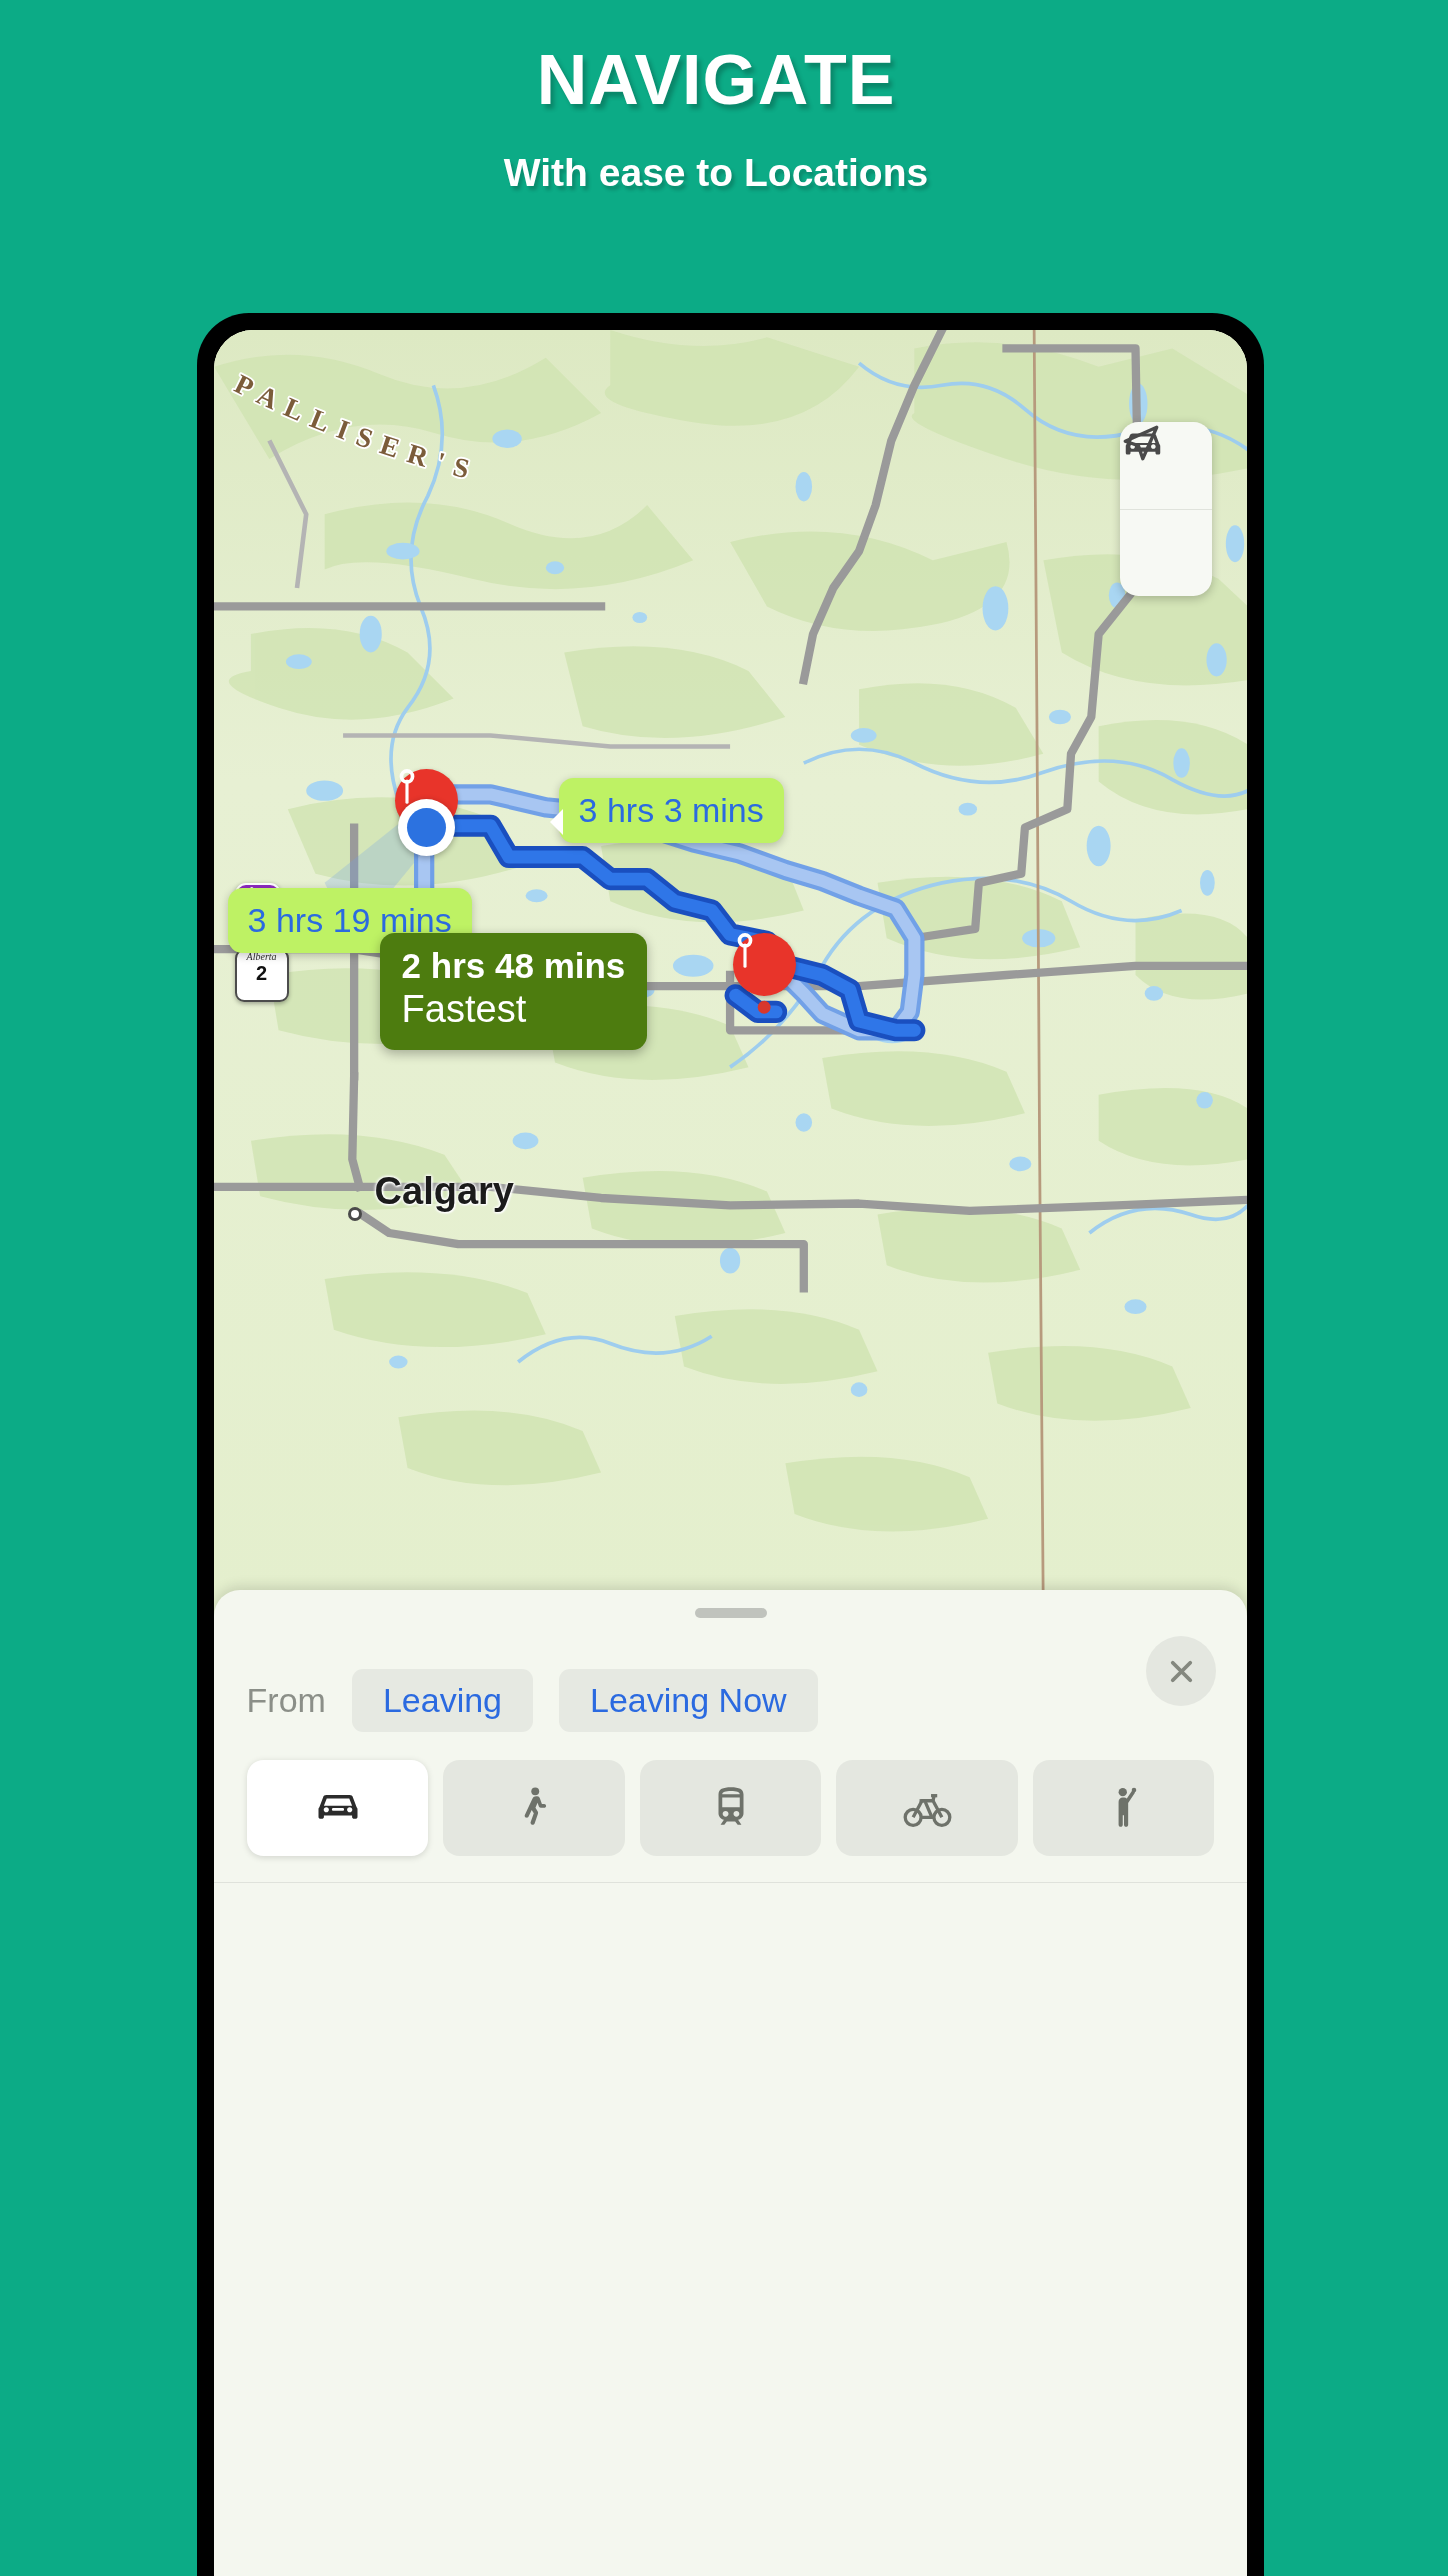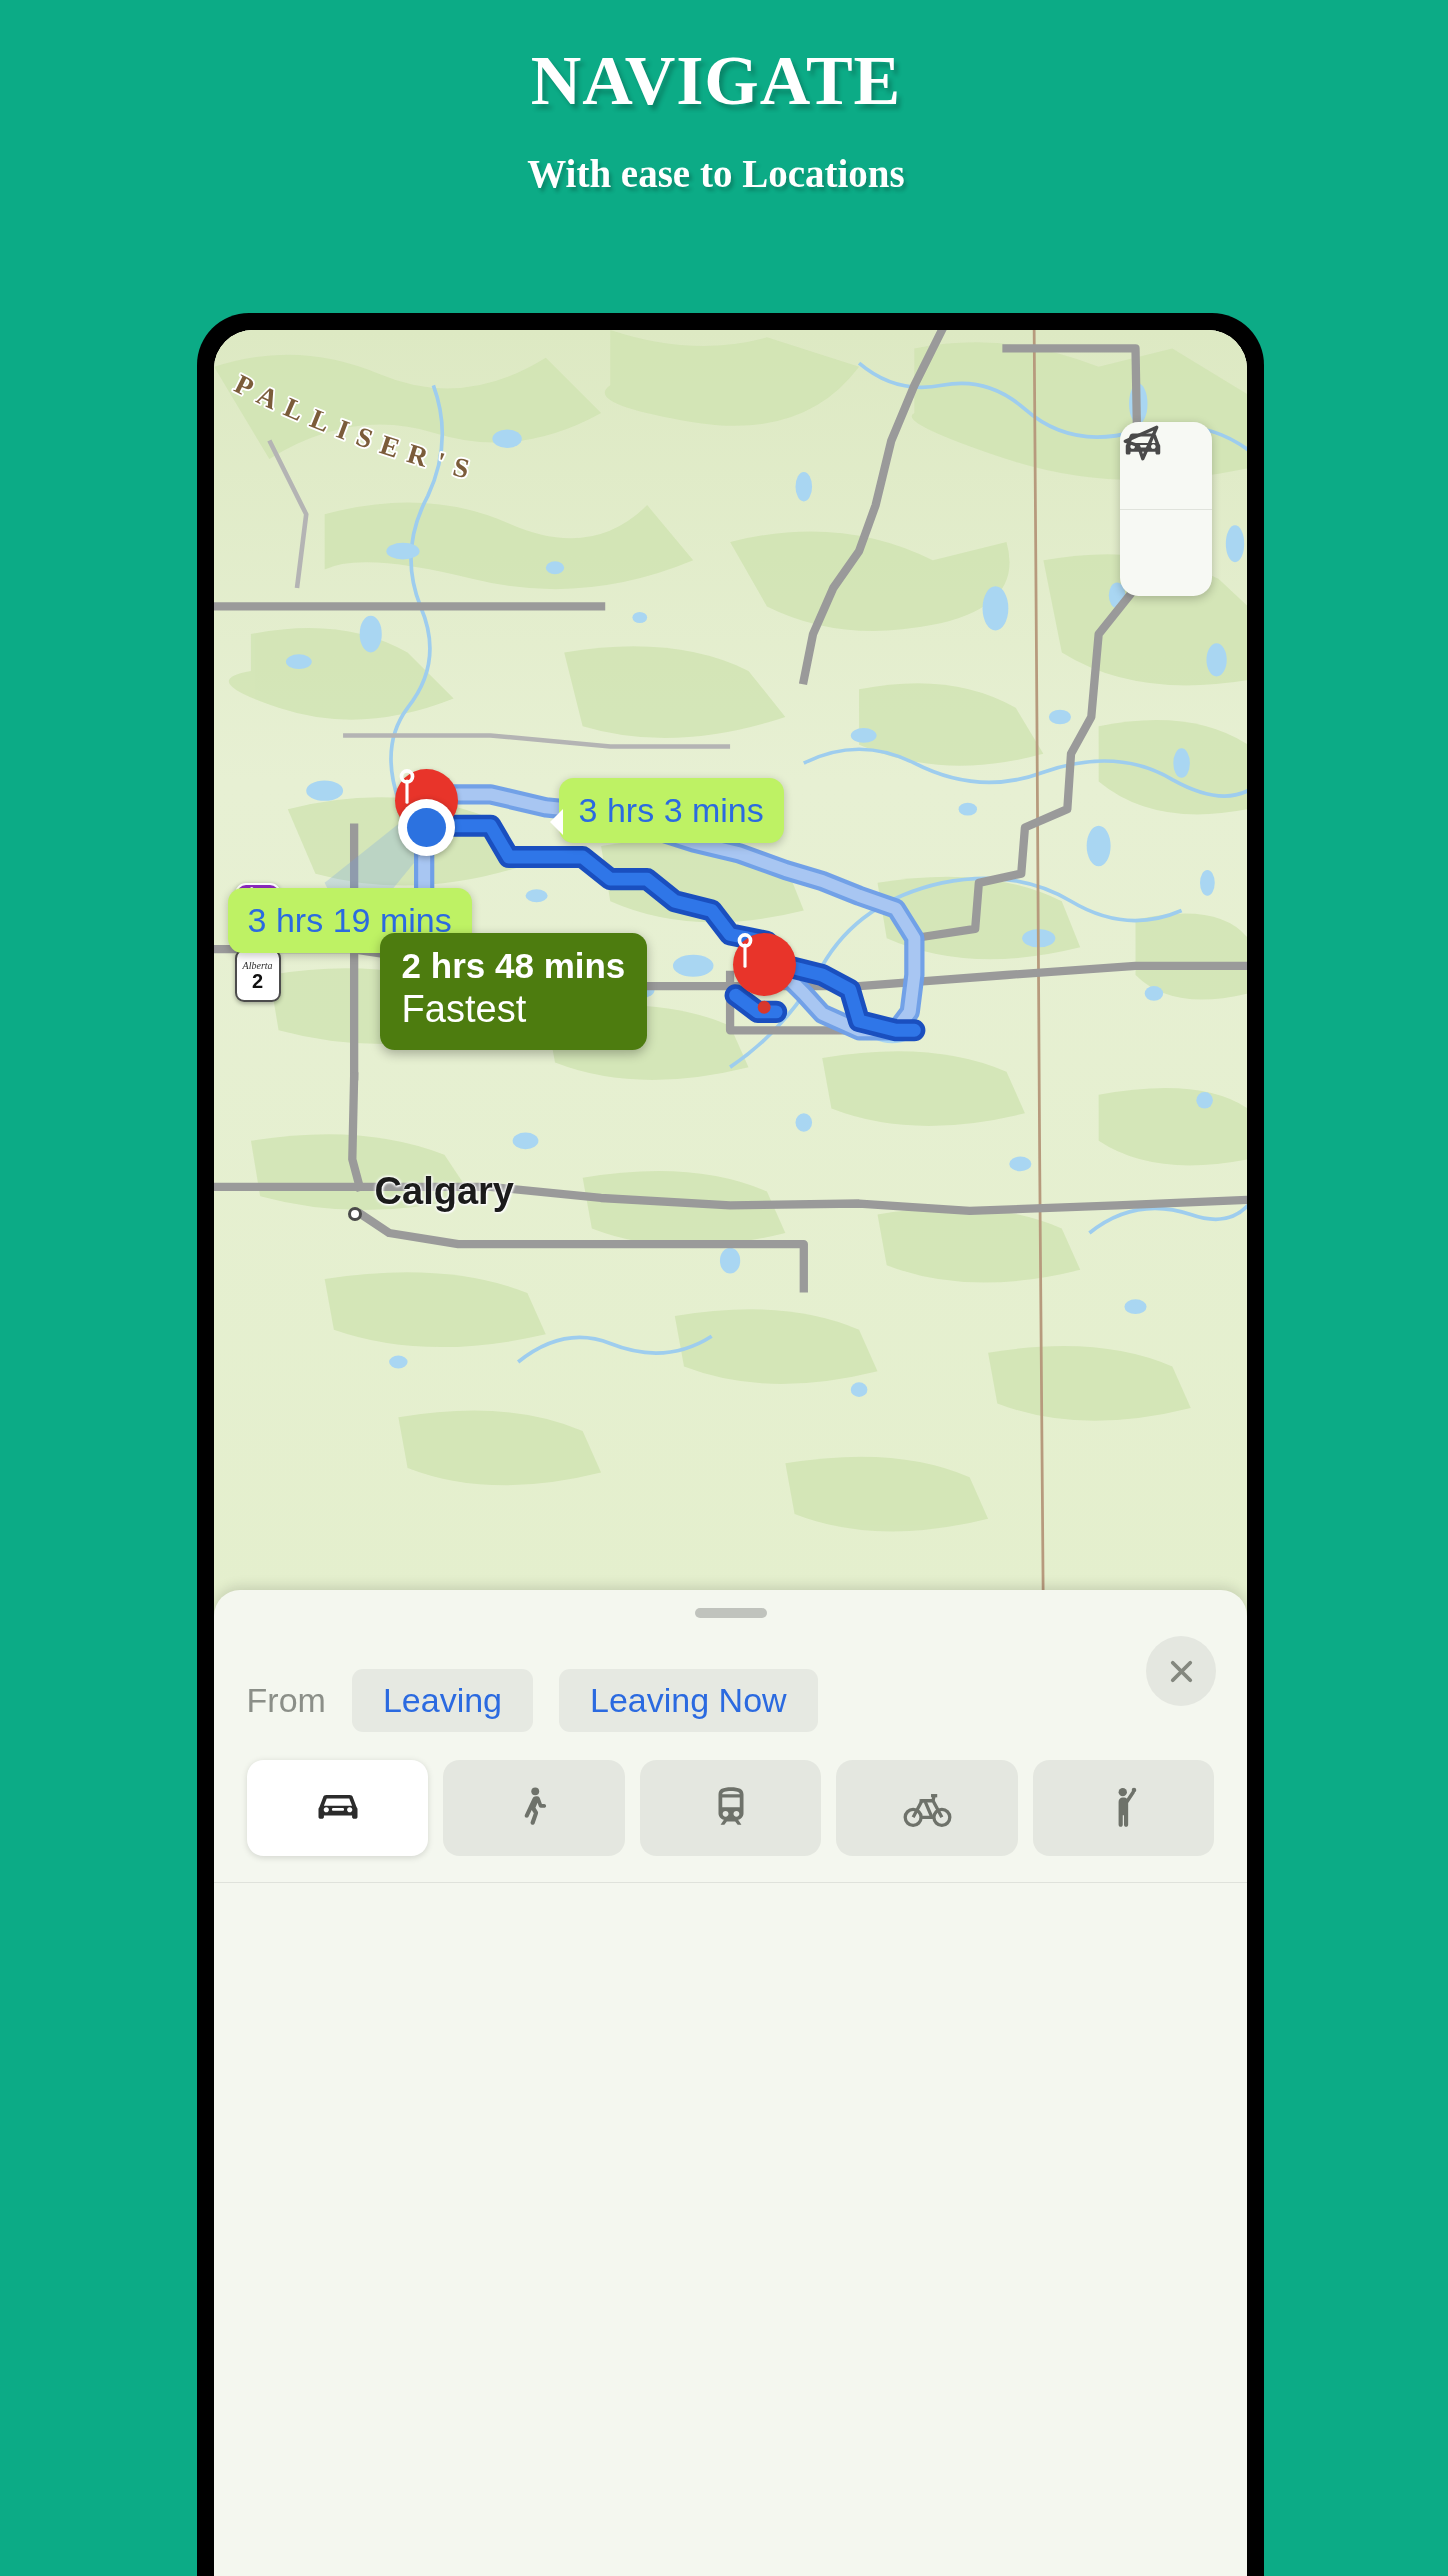--- a/index.html
+++ b/index.html
@@ -16,21 +16,20 @@
     font-family: "Liberation Sans", sans-serif;
     position: relative;
   }
 
   
   .header {
     position: absolute;
     top: 0; left: 0; right: 16px;
     text-align: center;
     padding-top: 44px;
-    font-family: Liberation Serif, serif;
   }
   .hero-title {
     font-size: 70px;
     font-weight: bold;
     color: #ffffff;
     letter-spacing: 0.9px;
     text-shadow: 3.7px 4.6px 4.6px rgba(0,0,0,0.22);
     line-height: 1.05;
   }
   .hero-sub {
@@ -223,26 +222,26 @@
   .shield-qe2 {
     left: 21px; top: 553px;
     width: 46px; height: 52px;
     background: #8e2bc0;
     border: 2.8px solid #ffffff;
     border-radius: 11px;
     display: flex; align-items: center; justify-content: center;
   }
   .shield-ab2 {
     left: 21px; top: 619px;
-    width: 46px; height: 53px;
+    width: 54px; height: 53px;
     background: #ffffff;
     border: 2.8px solid #4c4c4c;
     border-radius: 9.2px;
     display: flex; flex-direction: column;
-    align-items: center; justify-content: center;
+    align-items: center; justify-content: flex-start;
     padding-top: 1.8px;
   }
   .shield-ab2 .ab-word {
     font-family: "Liberation Serif", serif;
     font-style: italic;
     font-size: 10px;
     color: #2b2b2b;
     line-height: 1;
     margin-bottom: 0.9px;
   }

